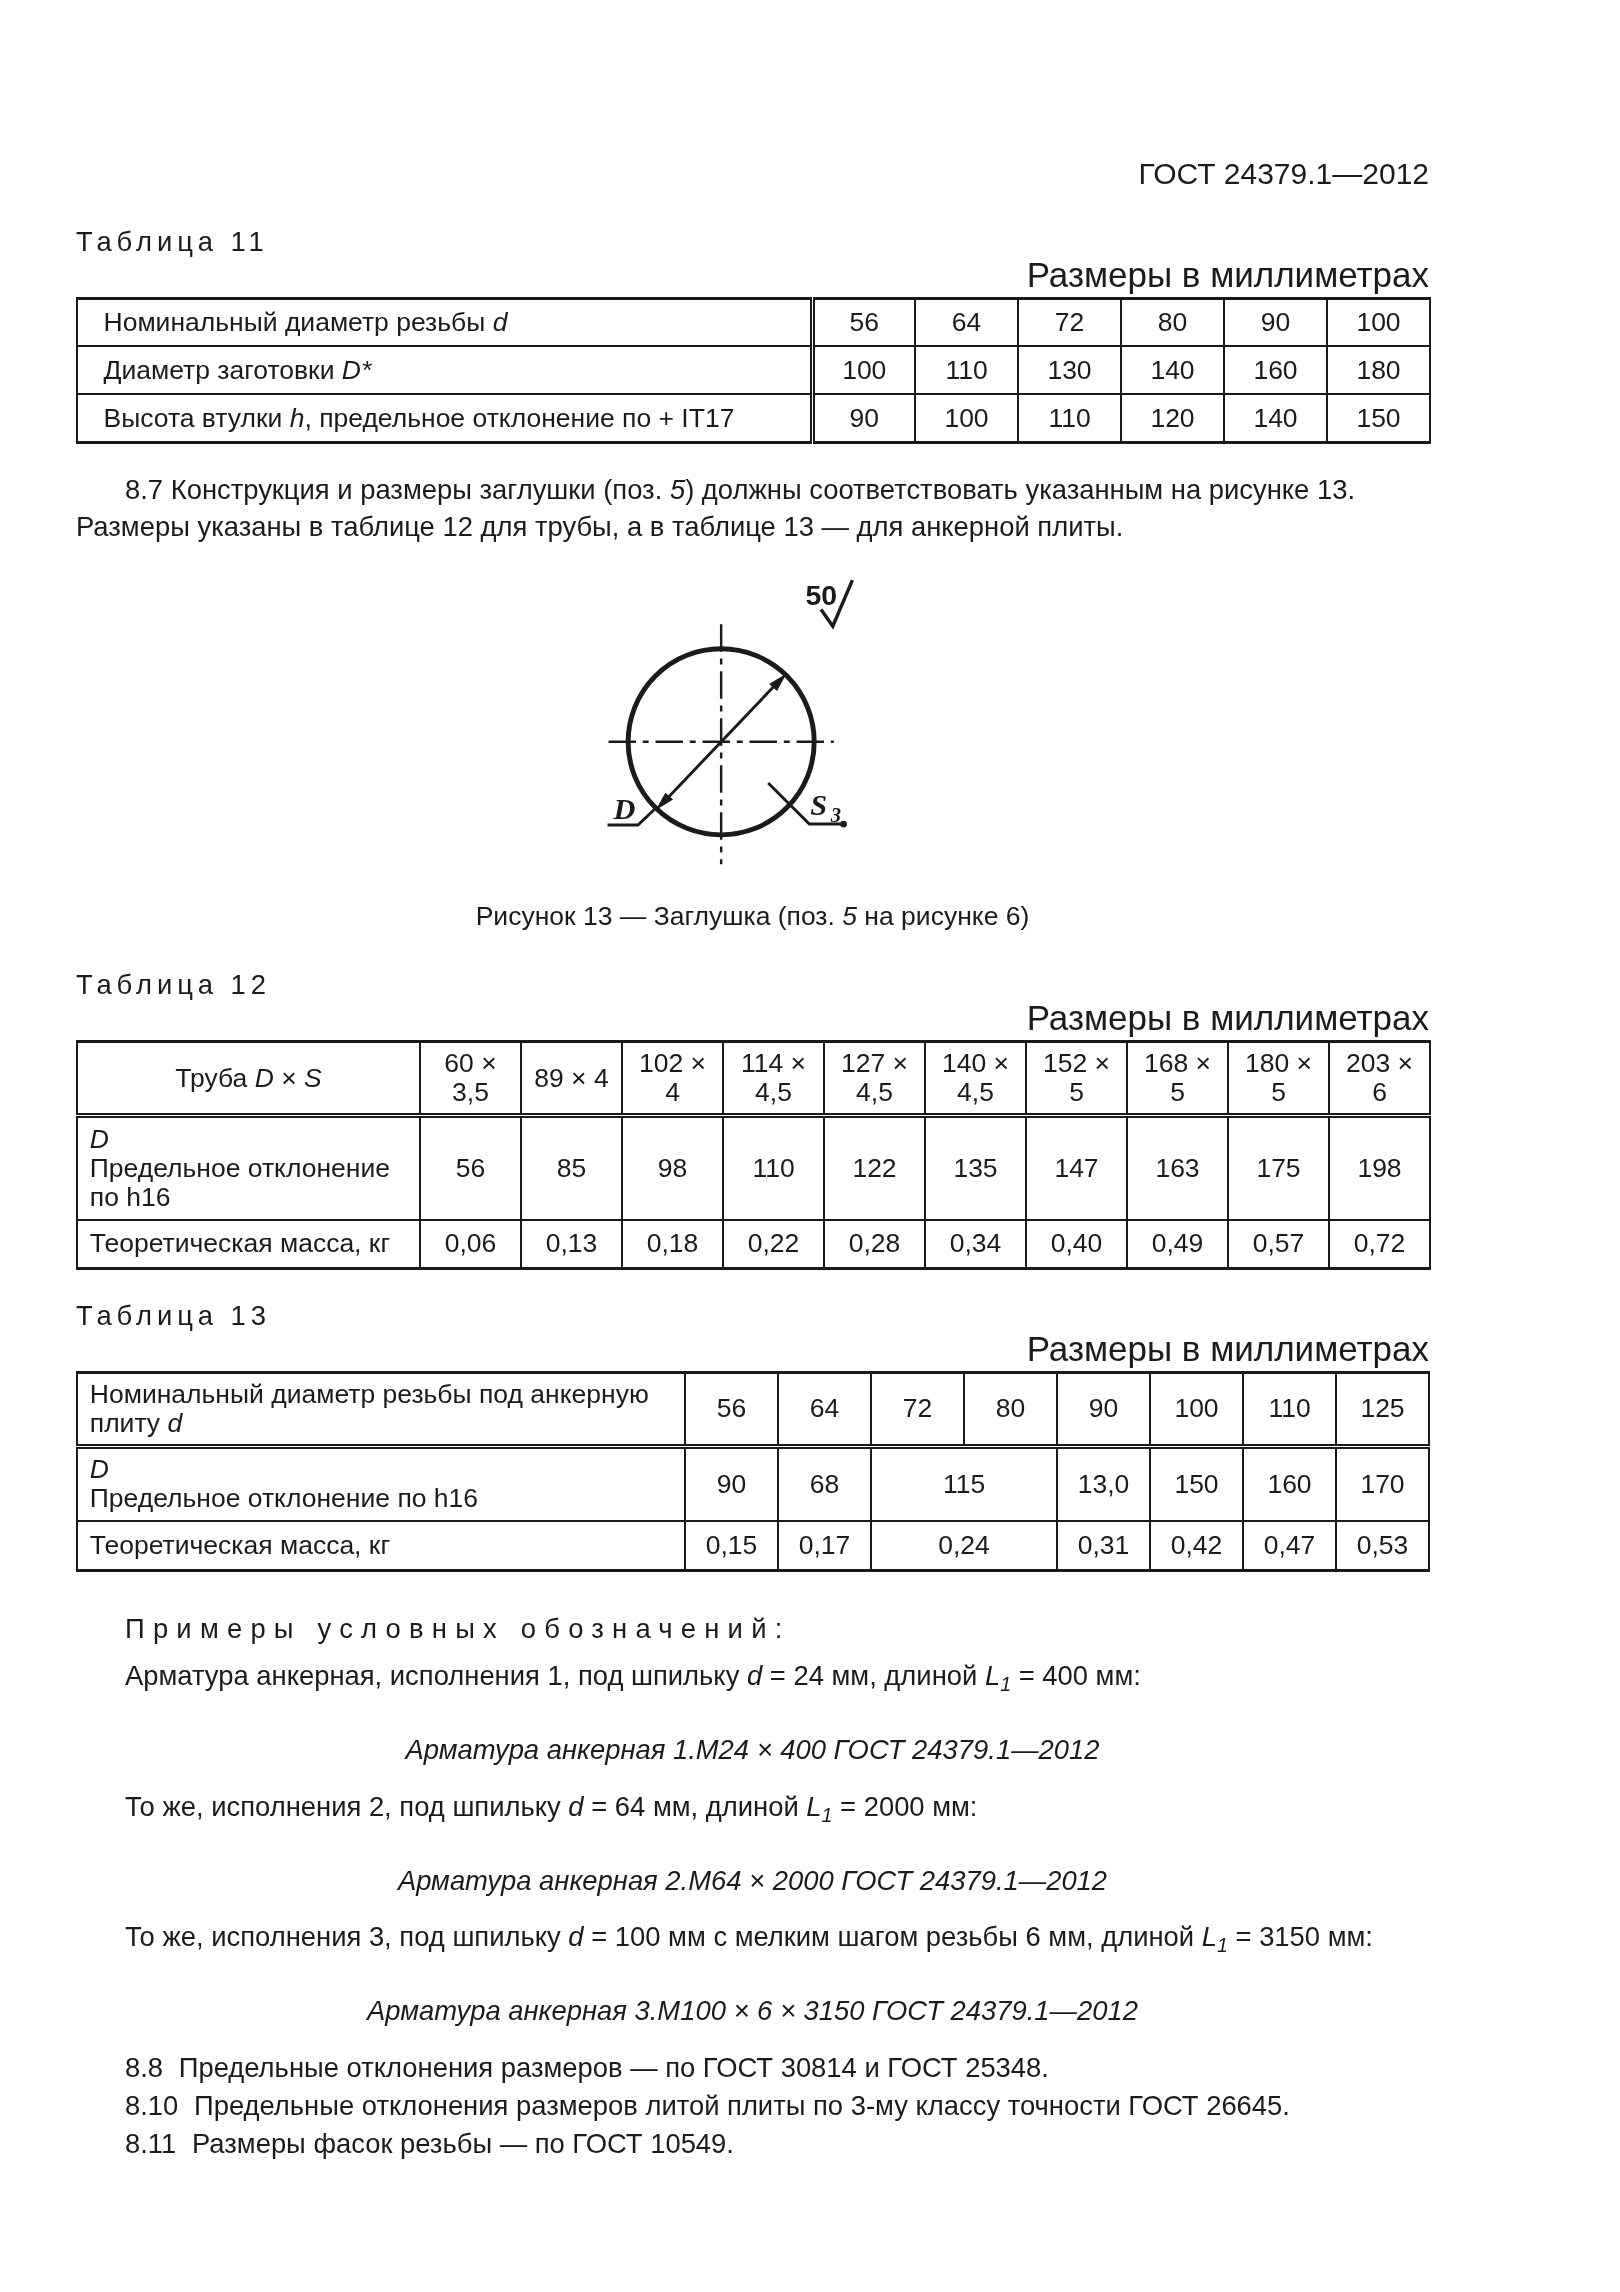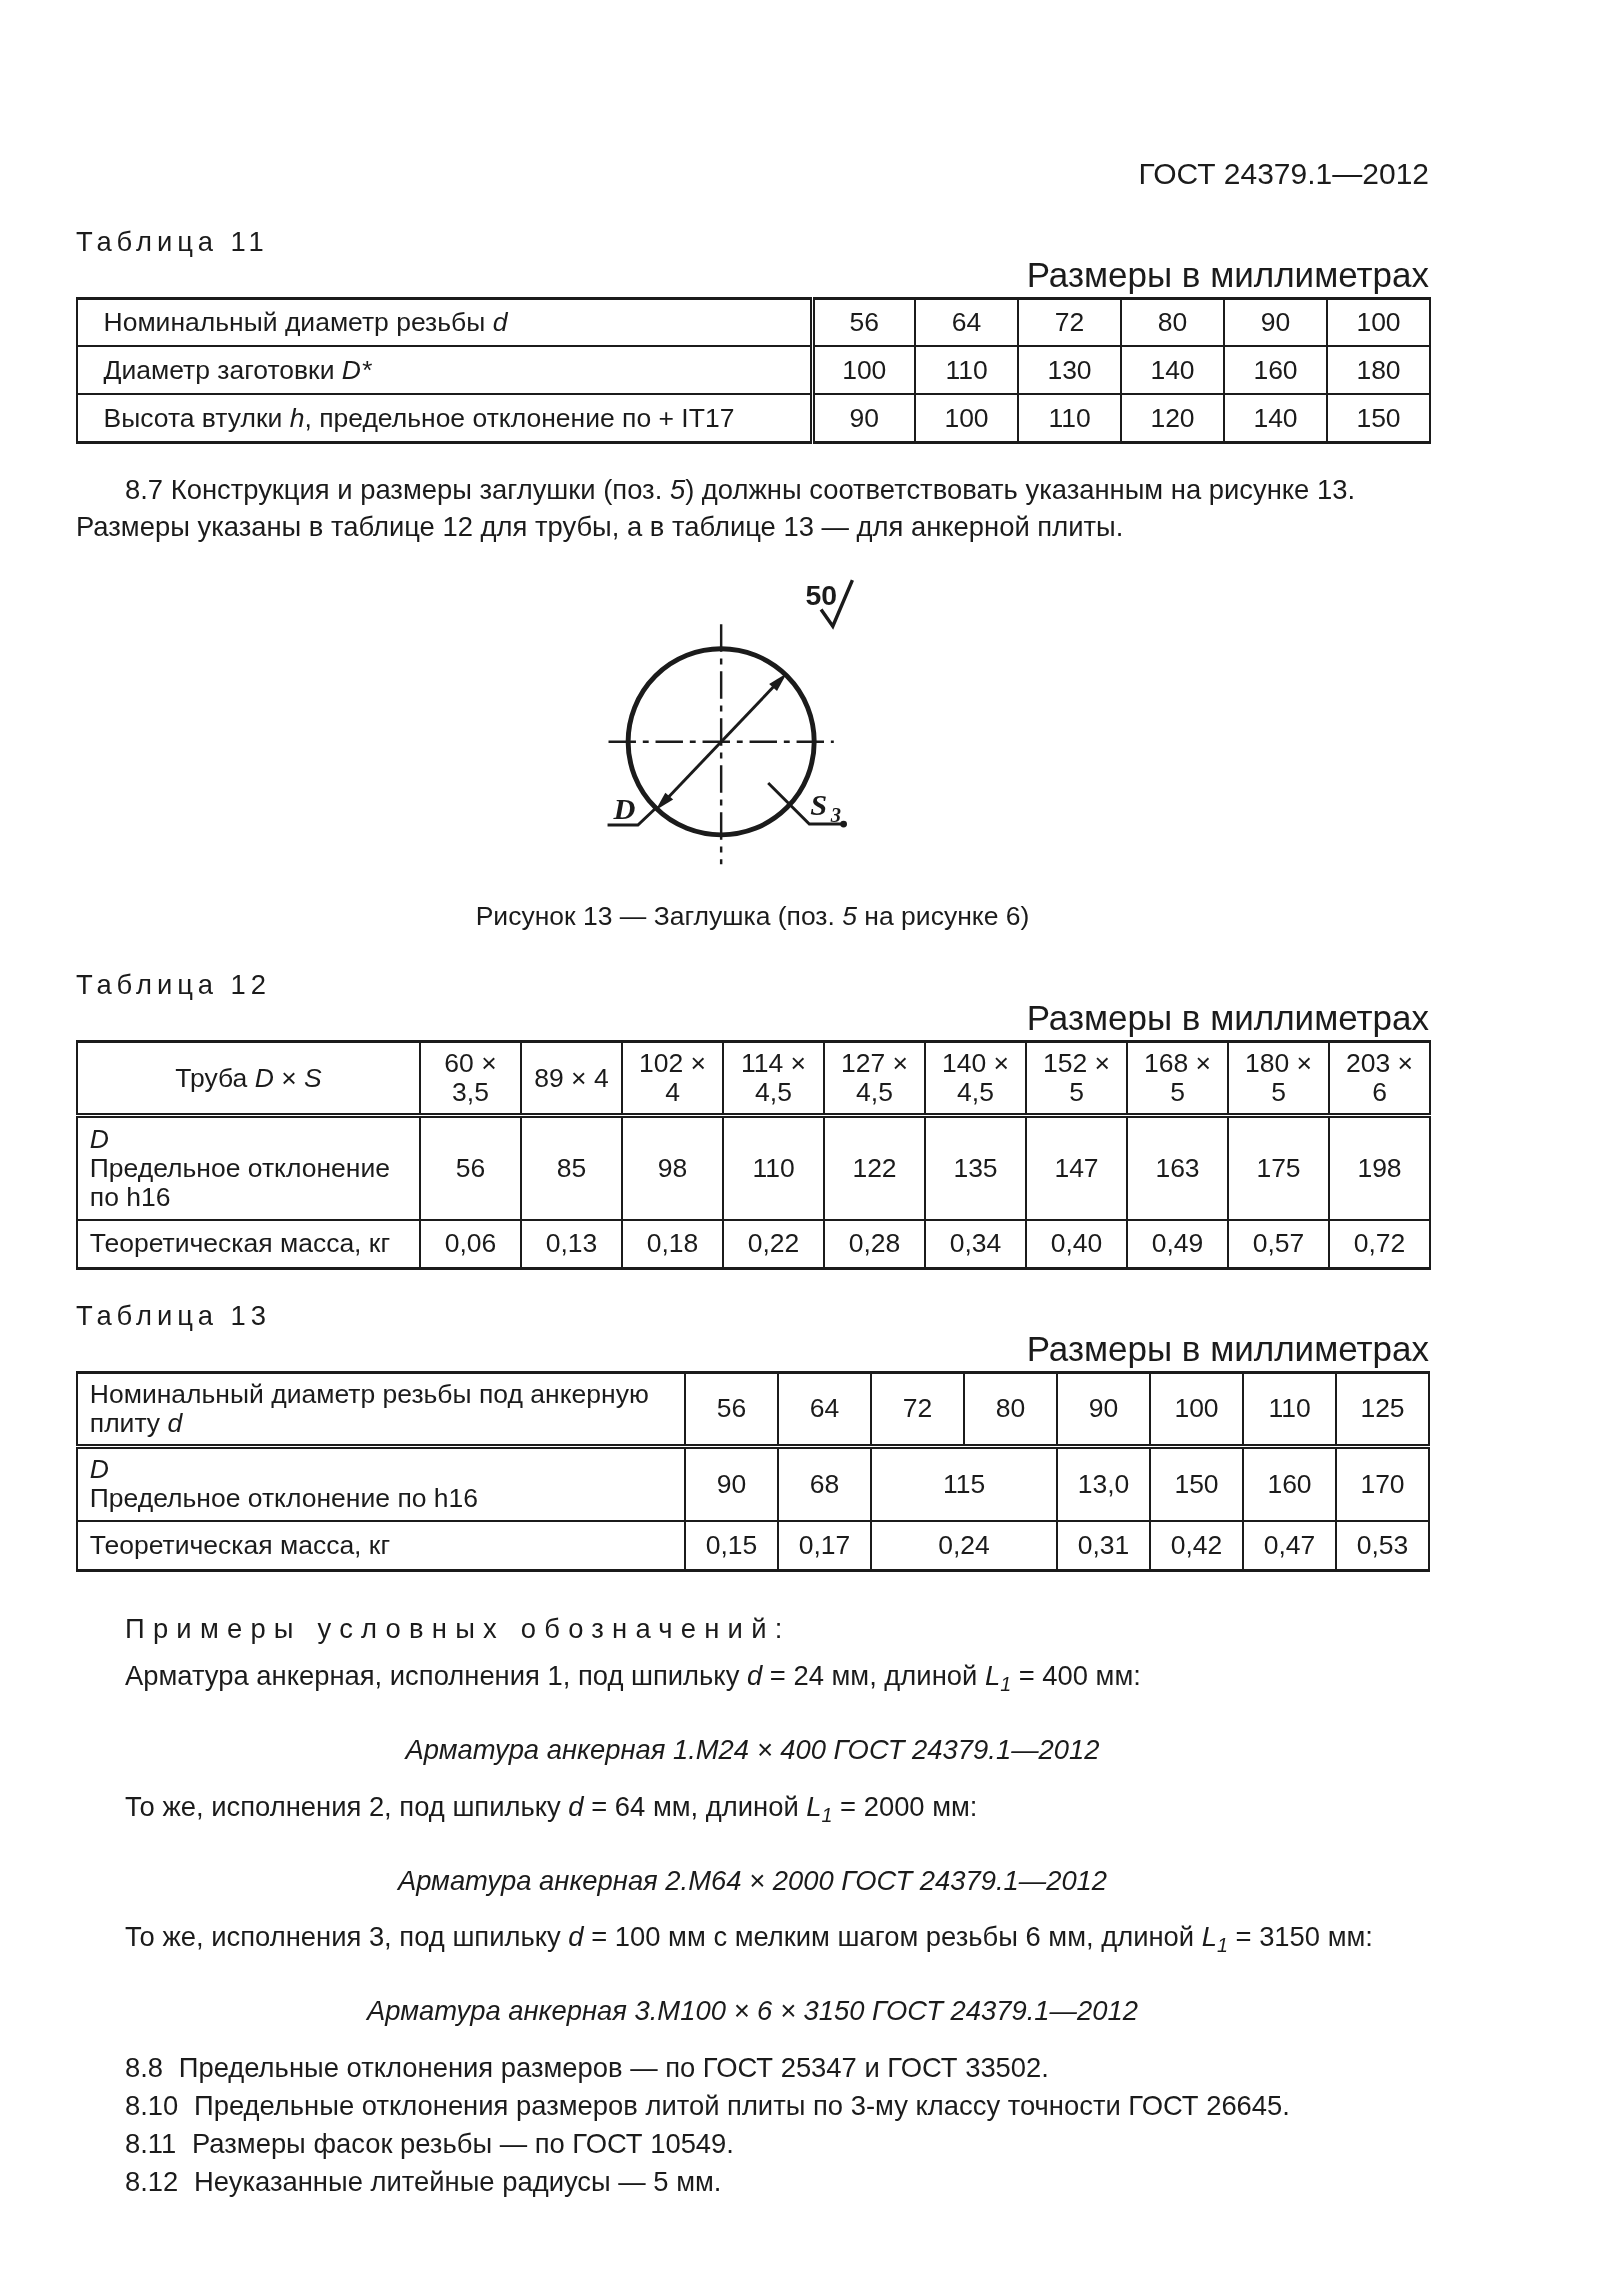--- a/index.html
+++ b/index.html
@@ -304,19 +304,18 @@
 
   <p class="ex-intro"><span>Арматура анкерная, исполнения 1, под шпильку </span><span class="var">d</span><span> = 24 мм, длиной </span><span class="var">L</span><sub class="idx">1</sub><span> = 400 мм:</span></p>
   <p class="designation">Арматура анкерная 1.М24 × 400 ГОСТ 24379.1—2012</p>
 
   <p class="ex-intro"><span>То же, исполнения 2, под шпильку </span><span class="var">d</span><span> = 64 мм, длиной </span><span class="var">L</span><sub class="idx">1</sub><span> = 2000 мм:</span></p>
   <p class="designation">Арматура анкерная 2.М64 × 2000 ГОСТ 24379.1—2012</p>
 
   <p class="ex-intro"><span>То же, исполнения 3, под шпильку </span><span class="var">d</span><span> = 100 мм с мелким шагом резьбы 6 мм, длиной </span><span class="var">L</span><sub class="idx">1</sub><span> = 3150 мм:</span></p>
   <p class="designation">Арматура анкерная 3.М100 × 6 × 3150 ГОСТ 24379.1—2012</p>
 
-  <div class="std-item"><span class="item-num">8.8</span><span>Предельные отклонения размеров — по ГОСТ 25347 и ГОСТ 33502.</span></div>
+  <div class="std-item"><span class="item-num">8.8</span><span>Предельные отклонения размеров — по ГОСТ 30814 и ГОСТ 25348.</span></div>
   <div class="std-item"><span class="item-num">8.10</span><span>Предельные отклонения размеров литой плиты по 3-му классу точности ГОСТ 26645.</span></div>
   <div class="std-item"><span class="item-num">8.11</span><span>Размеры фасок резьбы — по ГОСТ 10549.</span></div>
-  <div class="std-item"><span class="item-num">8.12</span><span>Неуказанные литейные радиусы — 5 мм.</span></div>
 
 </div>
 
 
 </body></html>

